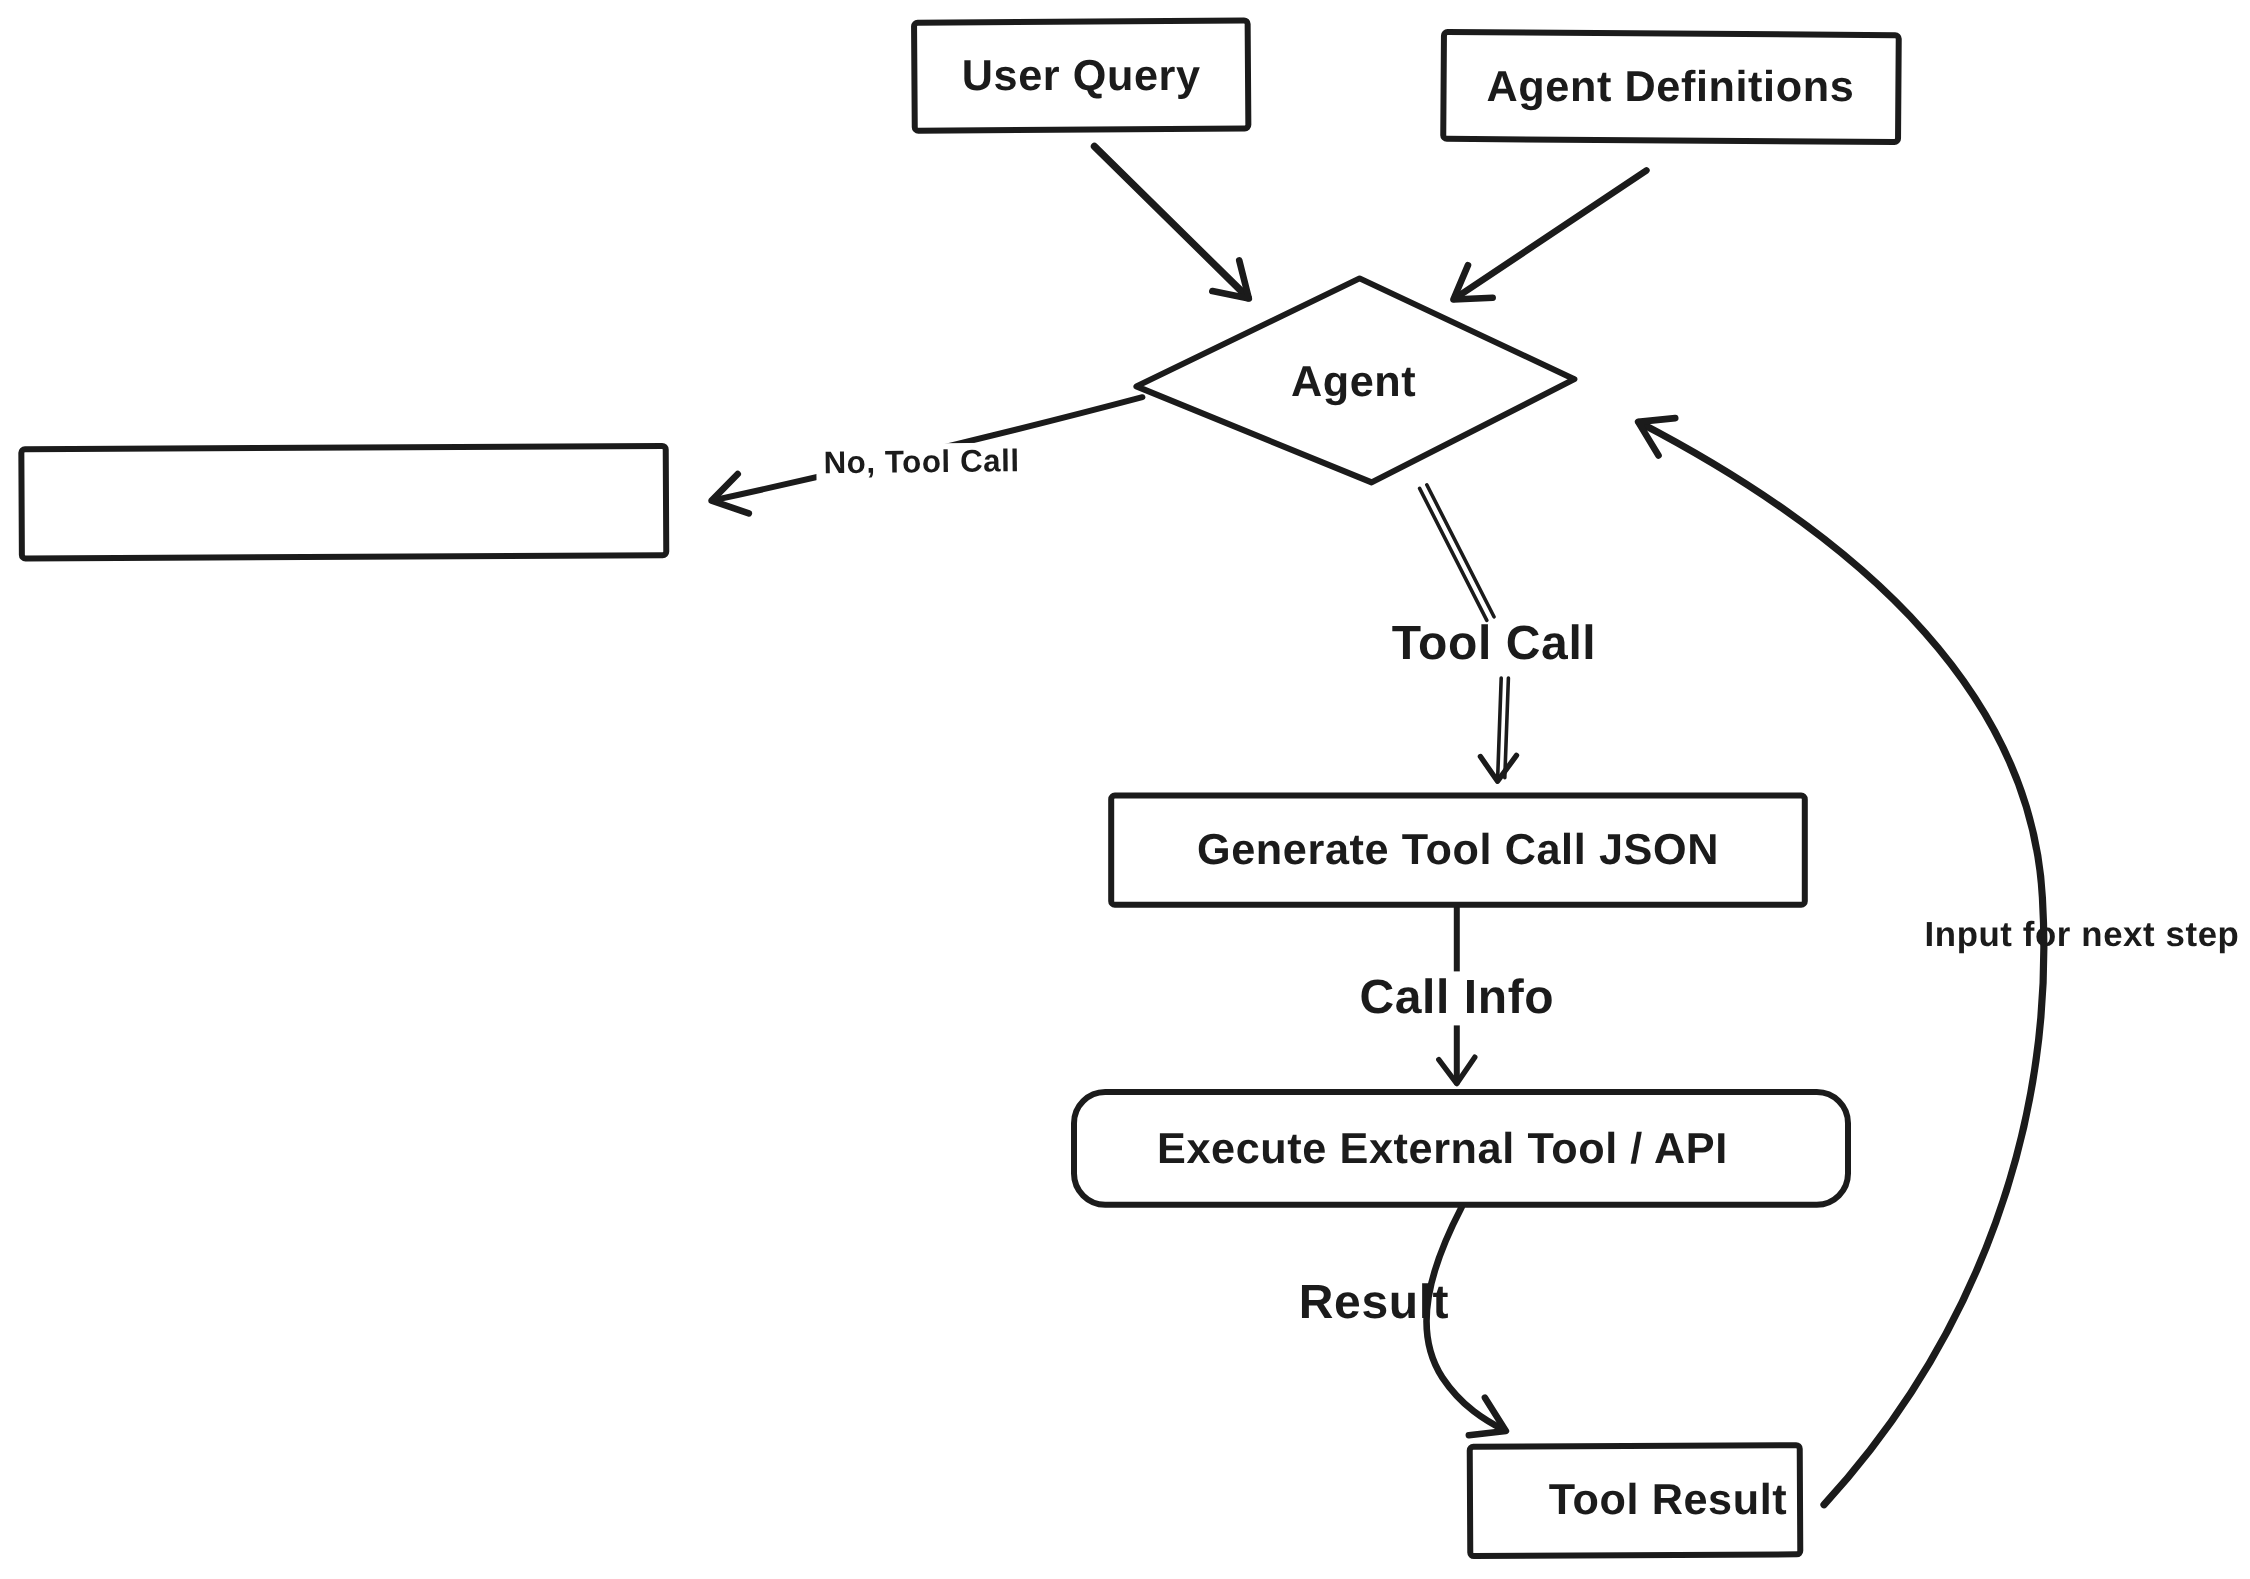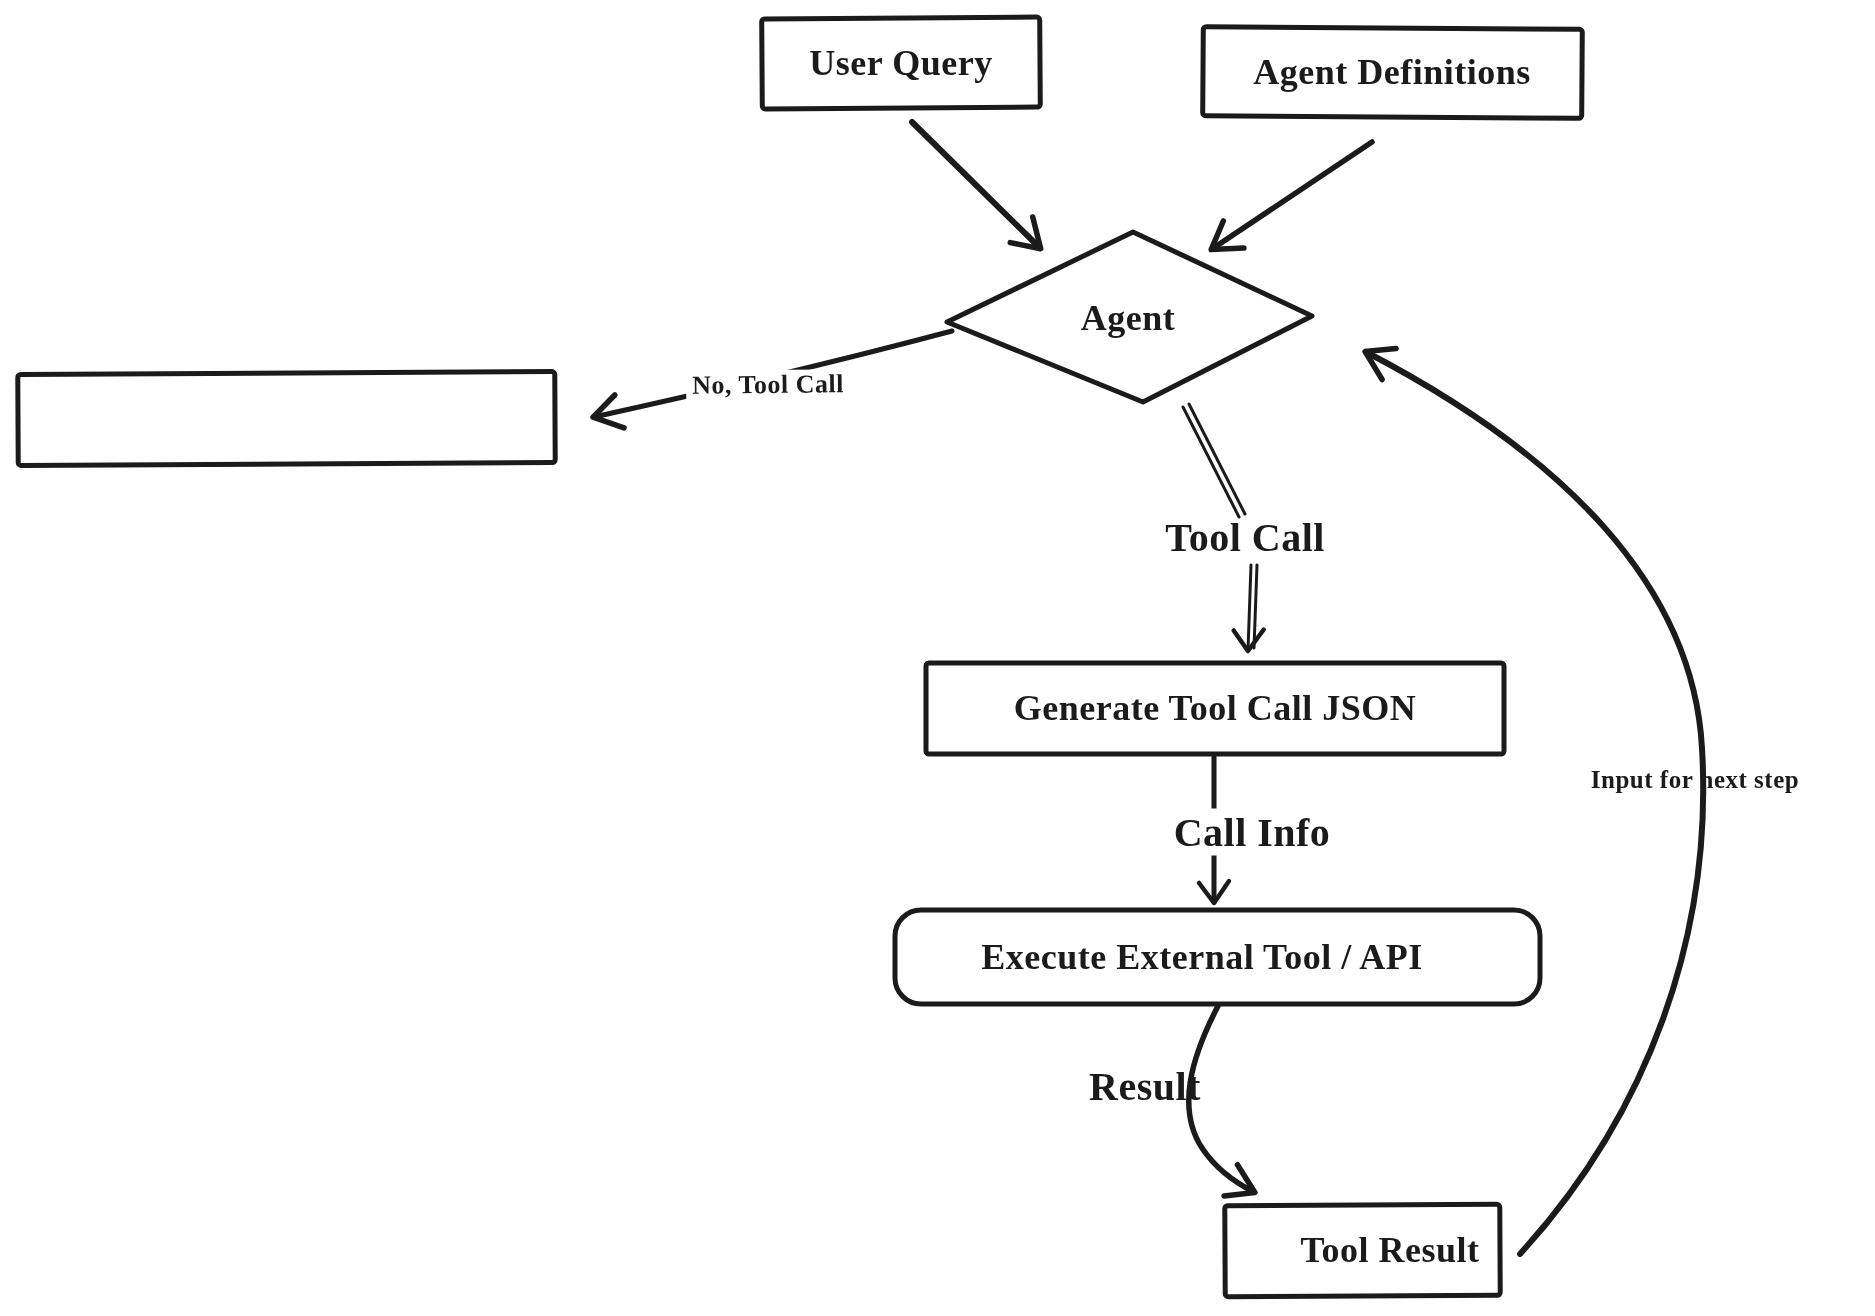--- a/index.html
+++ b/index.html
@@ -1,36 +1,36 @@
 <!DOCTYPE html>
 <html><head>
 <meta charset="utf-8">
 <style>
   html,body{margin:0;padding:0;background:#ffffff;}
   .stage{
     position:relative;
     width:1875px;height:1316px;
     background:#ffffff;
-    font-family:Liberation Serif, serif;
+    font-family:Liberation Sans, sans-serif;
     color:#1b1b1b;
     overflow:hidden;
   }
   svg.wires{position:absolute;left:0;top:0;}
   .lbl{
     position:absolute;
     transform:translate(-50%,-50%);
     white-space:nowrap;
     font-weight:700;
     color:#1b1b1b;
     letter-spacing:0.5px;
   }
   .node-lbl{font-size:36px;}
   .edge-lbl{font-size:40px;}
   .edge-lbl.small{font-size:26px;}
-  .edge-lbl.mid{font-size:25px;}
+  .edge-lbl.mid{font-size:29px;margin-left:40px;}
   .gapbg{background:#ffffff;padding:0 6px;}
   .tilt-l{transform:translate(-50%,-50%) rotate(-0.6deg);}
 </style>
 </head>
 <body>
 
 <div class="stage">
 
   <svg class="wires" width="1875" height="1316" viewBox="0 0 1875 1316">
     <defs>
@@ -85,19 +85,19 @@
   <div class="lbl node-lbl" style="left:1215px;top:708px;">Generate Tool Call JSON</div>
 
   <div class="lbl node-lbl" style="left:1202px;top:957px;">Execute External Tool / API</div>
 
   <div class="lbl node-lbl" style="left:1390px;top:1250px;">Tool Result</div>
 
   <div class="lbl edge-lbl small gapbg tilt-l" style="left:768px;top:385px;">No, Tool Call</div>
 
   <div class="lbl edge-lbl" style="left:1245px;top:537px;">Tool Call</div>
 
-  <div class="lbl edge-lbl gapbg" style="left:1252px;top:832px;text-align:right;">Call Info</div>
+  <div class="lbl edge-lbl gapbg" style="left:1214px;top:832px;text-align:right;">Call Info</div>
 
   <div class="lbl edge-lbl" style="left:1145px;top:1086px;text-align:right;">Result</div>
 
   <div class="lbl edge-lbl mid" style="left:1695px;top:780px;">Input for next step</div>
 
 </div>
 
 </body></html>

